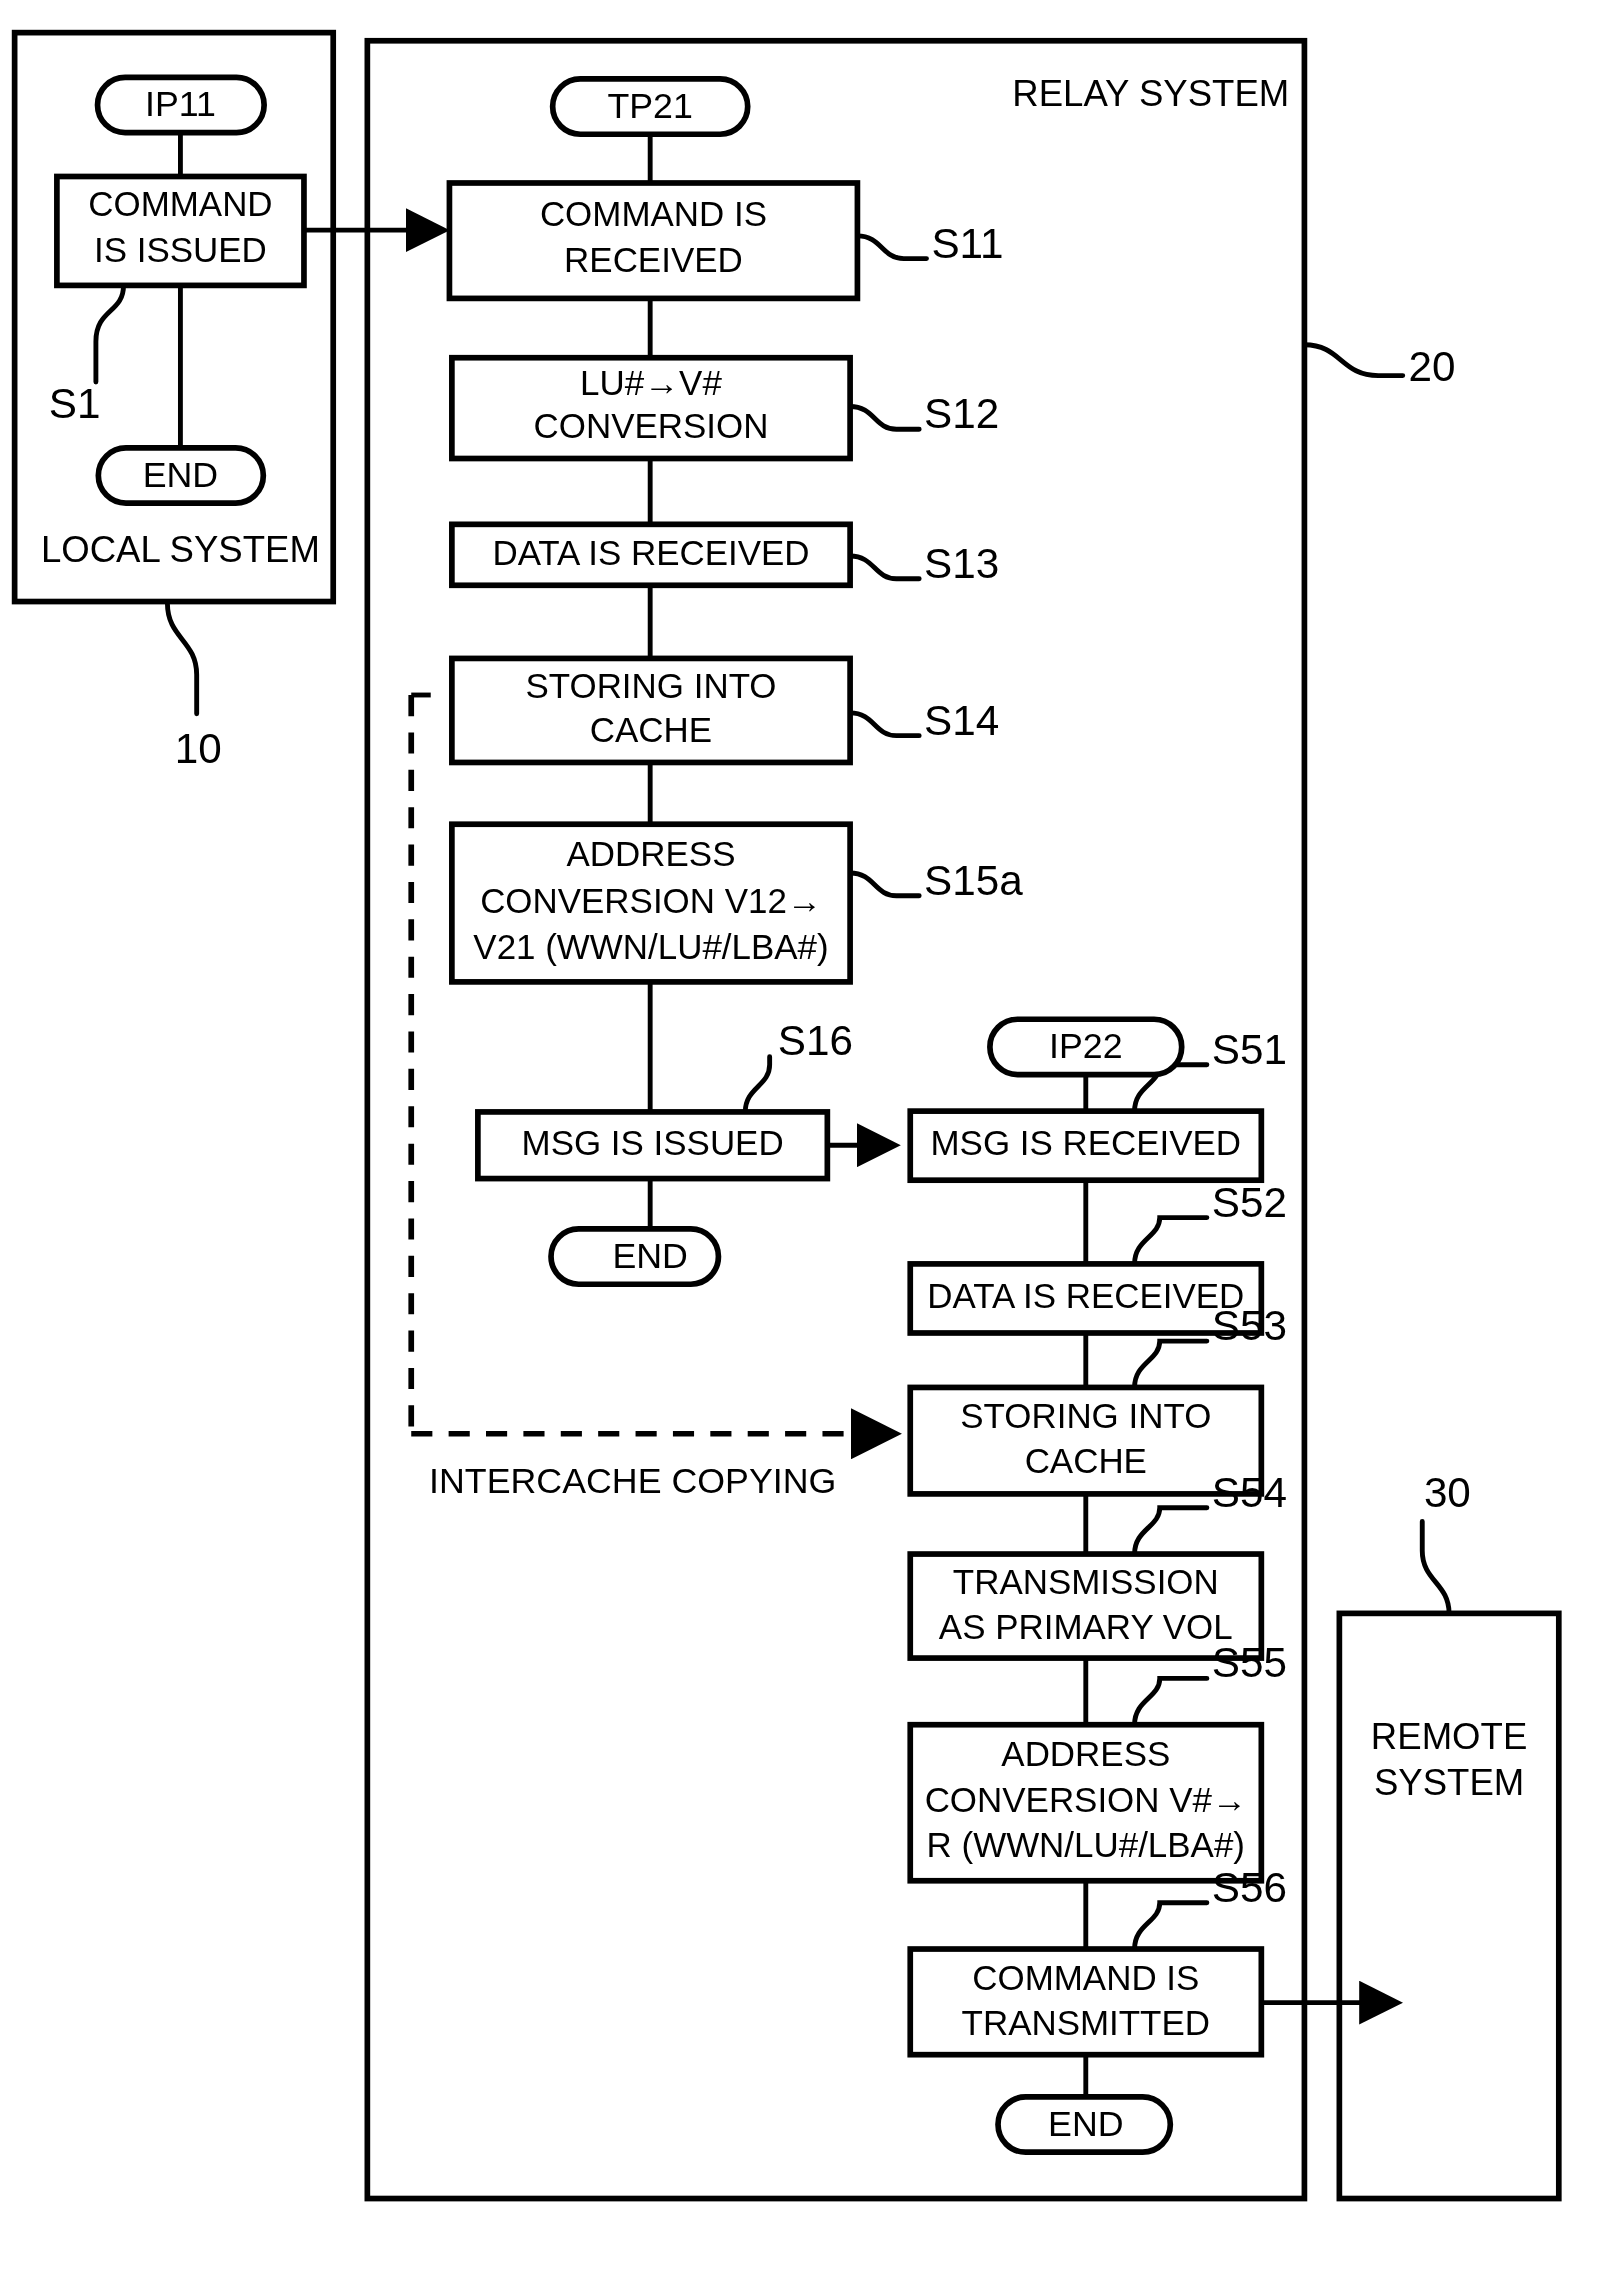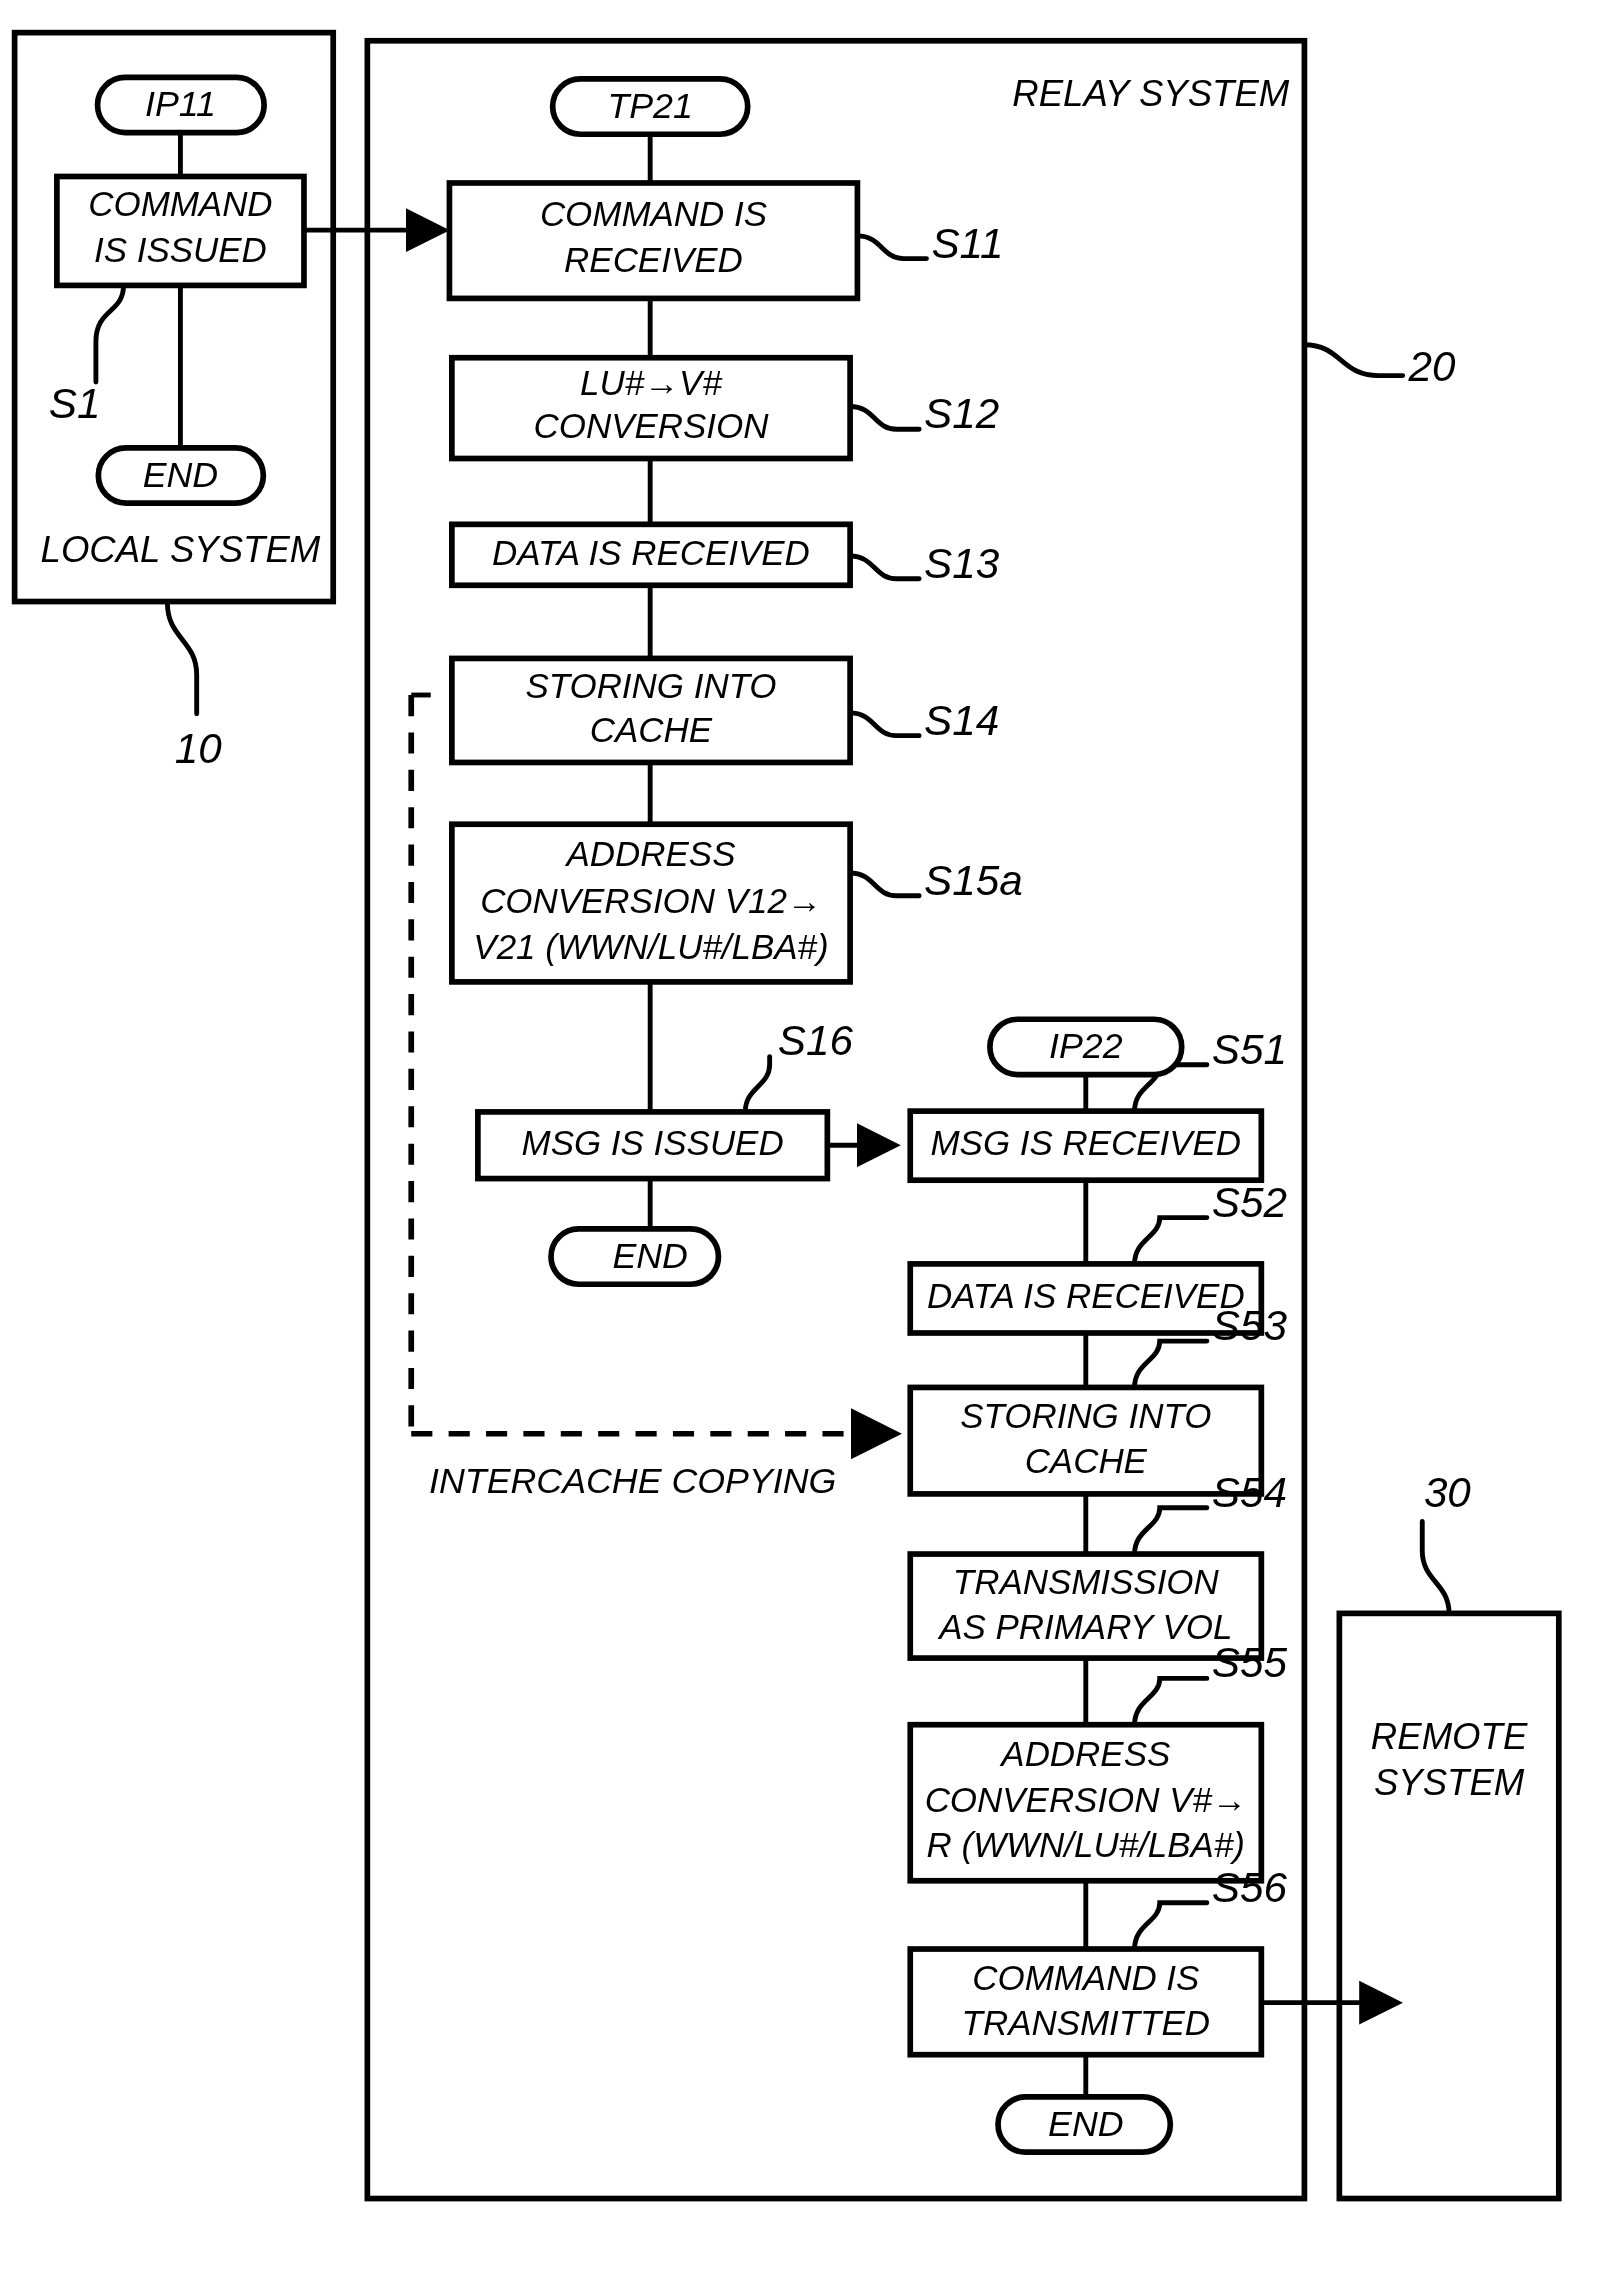--- a/index.html
+++ b/index.html
@@ -1,17 +1,17 @@
 <!DOCTYPE html>
 <html style="font-size:13px"><head>
 <meta charset="utf-8">
 <style>
   html,body{margin:0;padding:0;background:#ffffff;}
   body{width:1623px;height:2284px;font-family:"Liberation Sans",sans-serif;}
-  #stage{position:relative;width:1623px;height:2284px;overflow:hidden;background:#fff;font-style:italic;}
+  #stage{position:relative;width:1623px;height:2284px;overflow:hidden;background:#fff;}
   svg#fig{position:absolute;left:0;top:0;width:1623px;height:2284px;}
   .boxrect{fill:#ffffff;stroke:#000000;stroke-width:7;}
   .containerrect{fill:none;stroke:#000000;stroke-width:7;}
   .termrect{fill:#ffffff;stroke:#000000;stroke-width:7;}
   .conn{stroke:#000000;stroke-width:6;fill:none;}
   .leader{stroke:#000000;stroke-width:6;fill:none;stroke-linecap:round;}
   .dashed{stroke:#000000;stroke-width:7;fill:none;stroke-dasharray:26 20;}
   .txt{font-family:"Liberation Sans",sans-serif;fill:#000000;text-anchor:middle;dominant-baseline:middle;}
   .t-step{font-size:43px;}
   .t-term{font-size:44px;}

